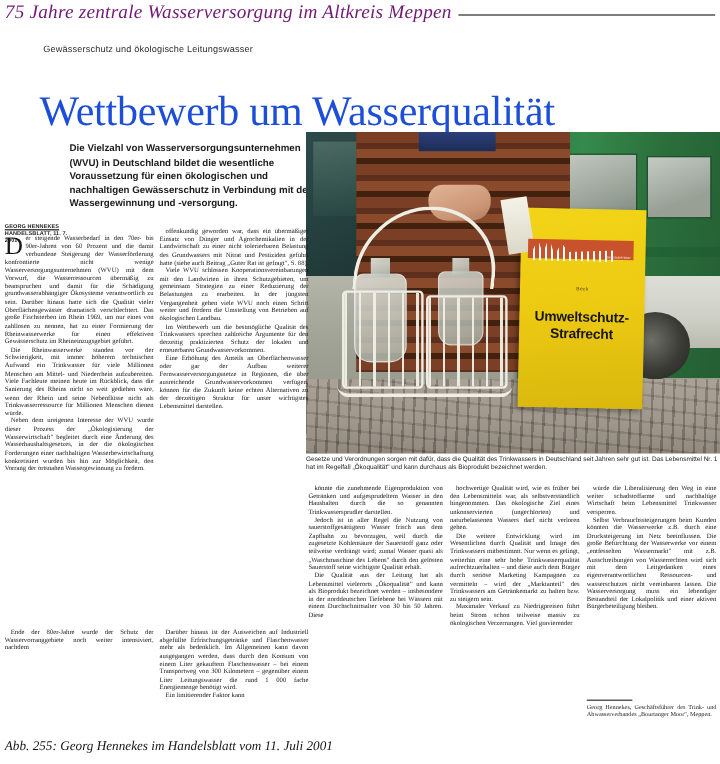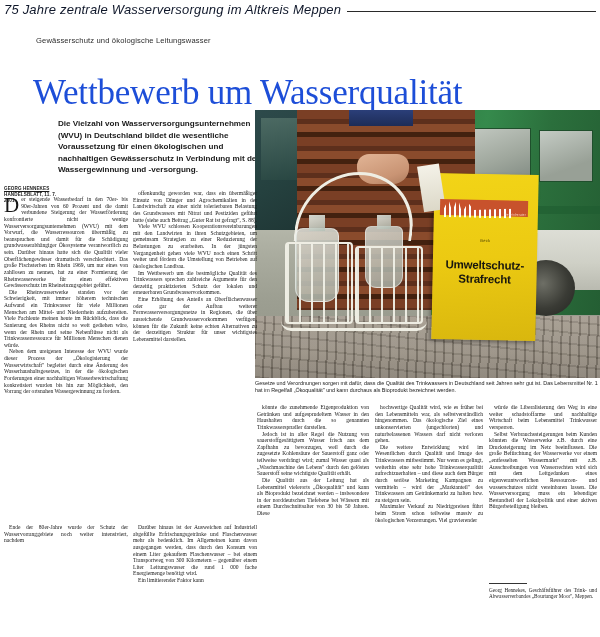--- a/index.html
+++ b/index.html
@@ -12,26 +12,26 @@
     position:relative;
   }
   .page{position:relative;width:600px;height:637px;}
 
   
   .runninghead{
     position:absolute;left:4px;top:2px;width:592px;
     display:flex;align-items:center;gap:6px;
   }
   .runninghead .rh-text{
-    font-family:Liberation Sans, sans-serif;
+    font-family:Liberation Serif, serif;
     font-style:italic;
-    font-size:13px;
+    font-size:16px;
     letter-spacing:.2px;
     white-space:nowrap;
-    color:#0f172a;
+    color:#701a75;
   }
   .runninghead .rh-rule{
     flex:1 1 auto;height:1px;background:#2a2a2a;margin-top:3px;
   }
 
   
   .kicker{
     position:absolute;left:36px;top:36px;
     font-size:7.6px;letter-spacing:.15px;color:#2c2c2c;
   }
@@ -368,14 +368,15 @@
   <div class="col" id="col7">
       <p>würde die Liberalisierung den Weg in eine weiter schadstoffarme und nachhaltige Wirtschaft beim Lebensmittel Trinkwasser versperren.</p>
       <p>Selbst Verbrauchssteigerungen beim Kunden könnten die Wasserwerke z.B. durch eine Drucksteigerung im Netz beeinflussen. Die große Befürchtung der Wasserwerke vor einem „entfesselten Wassermarkt" mit z.B. Ausschreibungen von Wasserrechten wird sich mit dem Leitgedanken eines eigenverantwortlichen Ressourcen- und wasserschutzes nicht vereinbaren lassen. Die Wasserversorgung muss ein lebendiger Bestandteil der Lokalpolitik und einer aktiven Bürgerbeteiligung bleiben.</p>
     </div>
 
   <div class="endnote">
     <div class="rule"></div>
     <span>Georg Hennekes, Geschäftsführer des Trink- und Abwasserverbandes „Bourtanger Moor", Meppen.</span>
   </div>
 
+  <div class="fig-caption">Abb. 255:  Georg Hennekes im Handelsblatt vom 11. Juli 2001</div>
 
 </div>
 
 </body></html>

